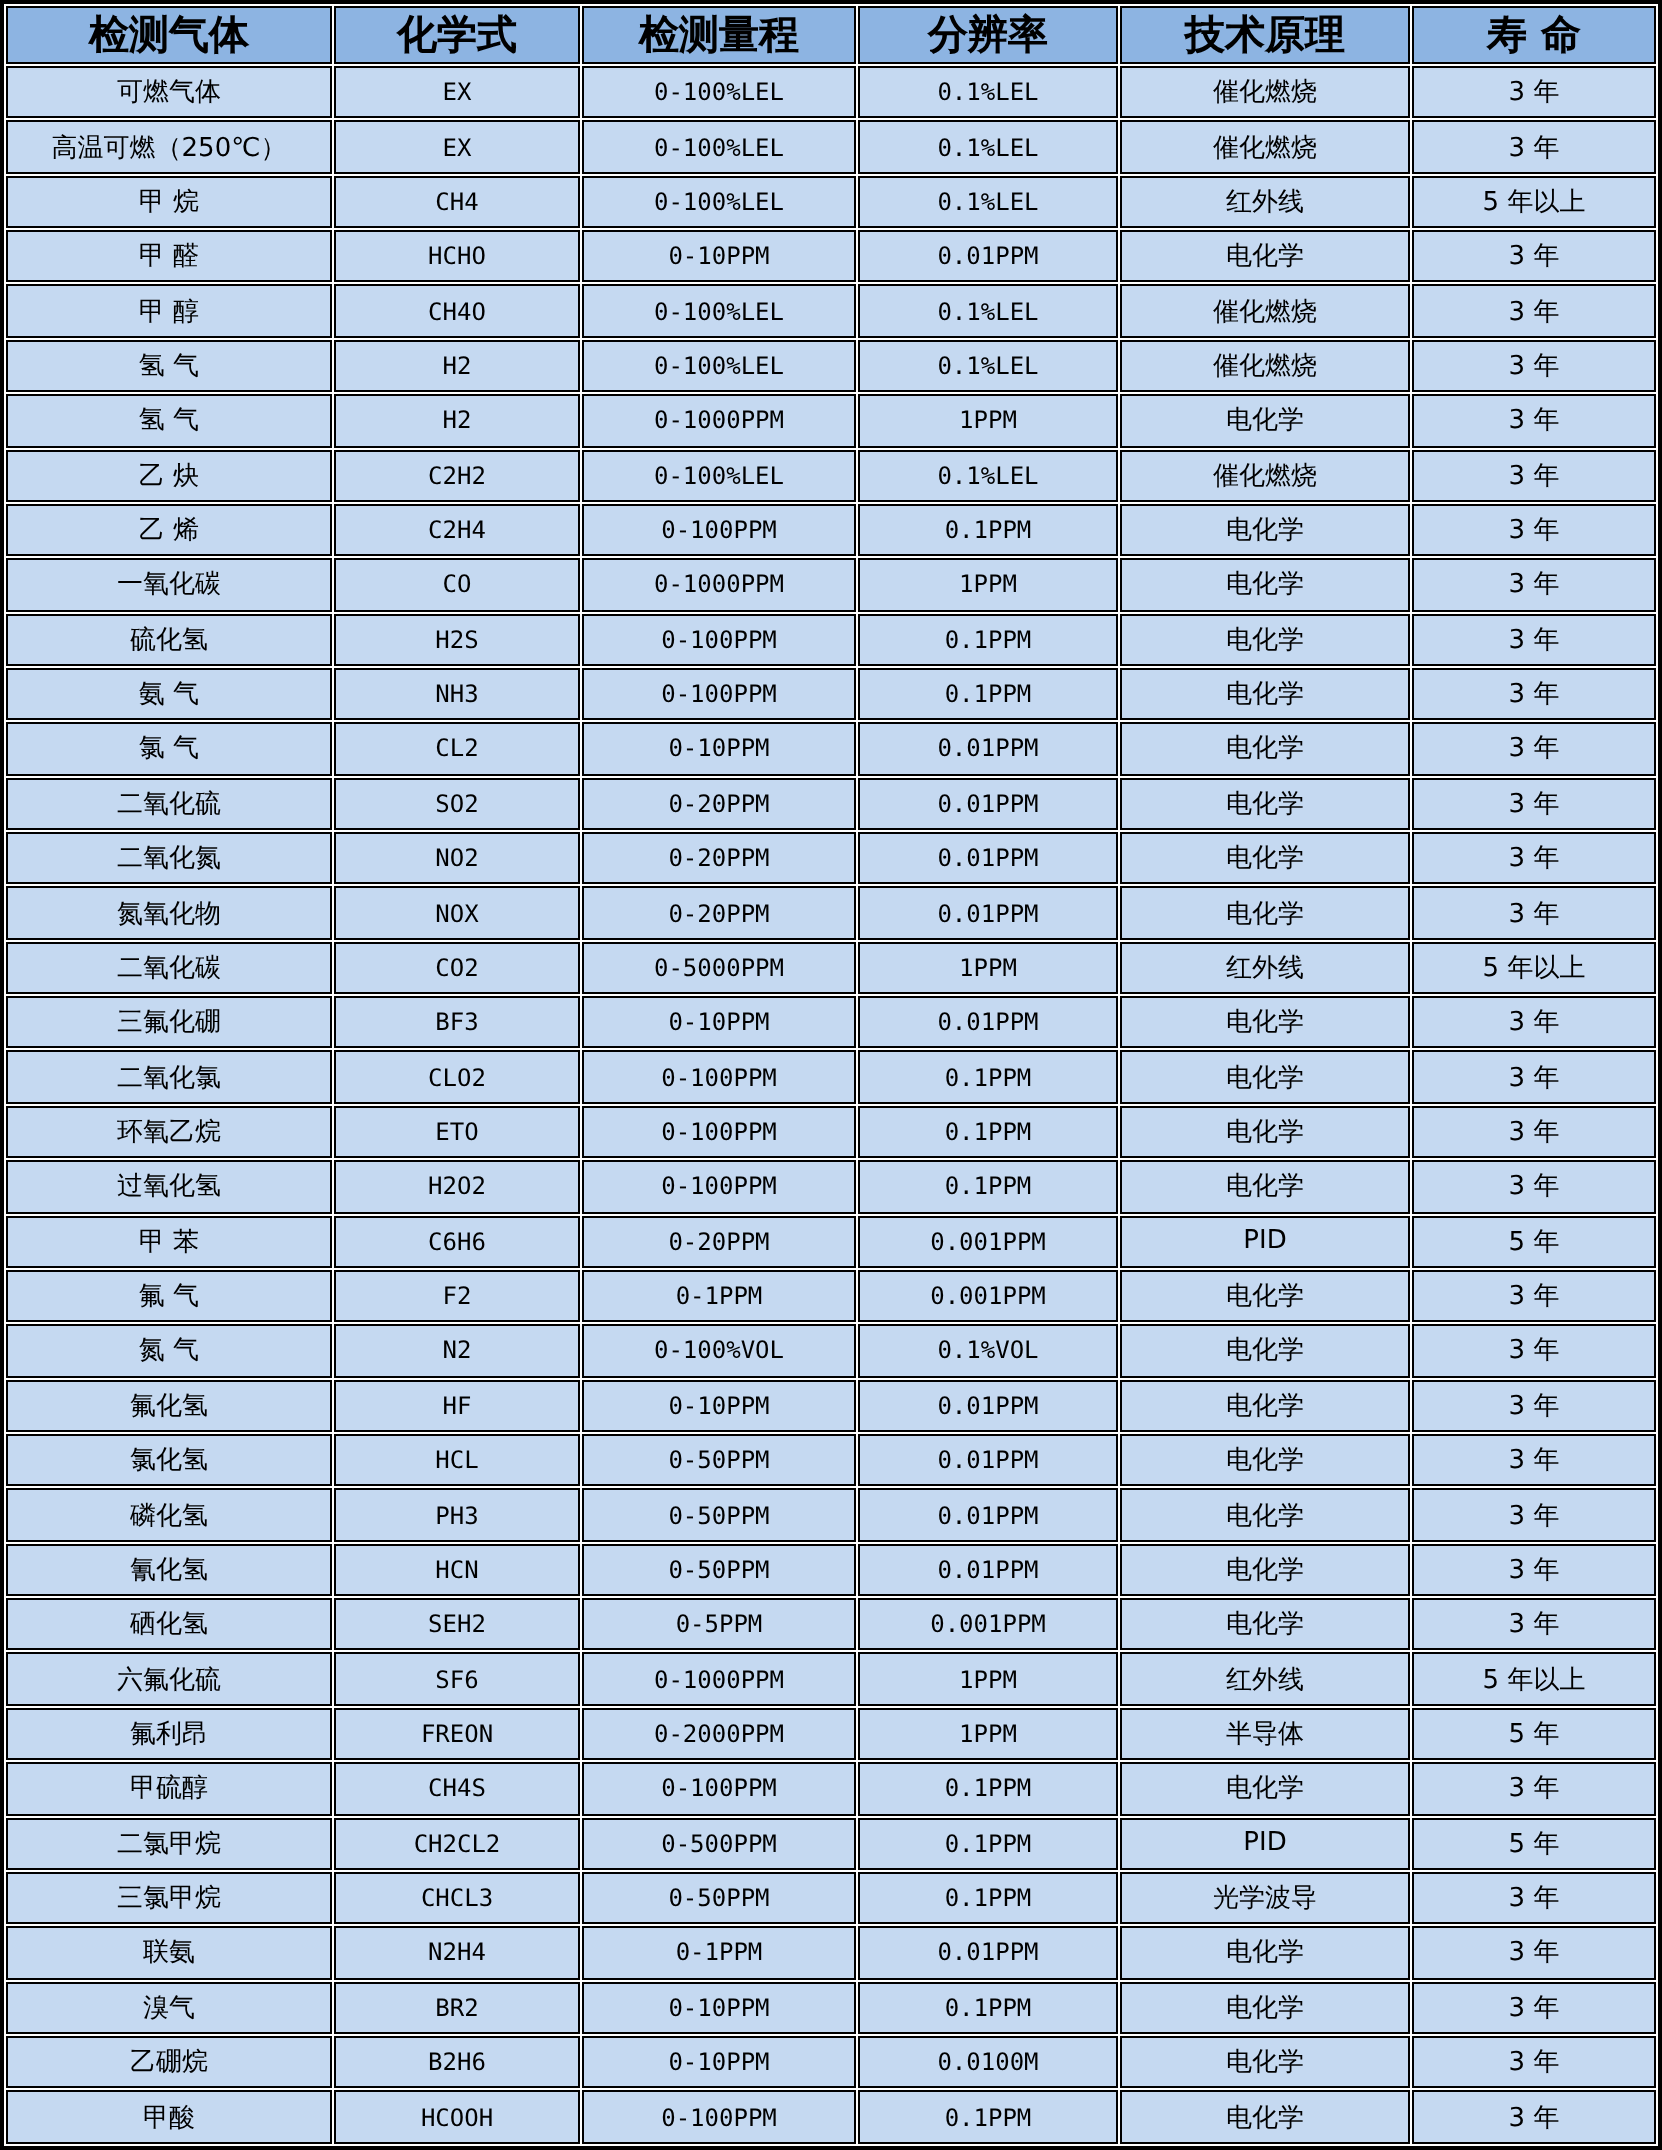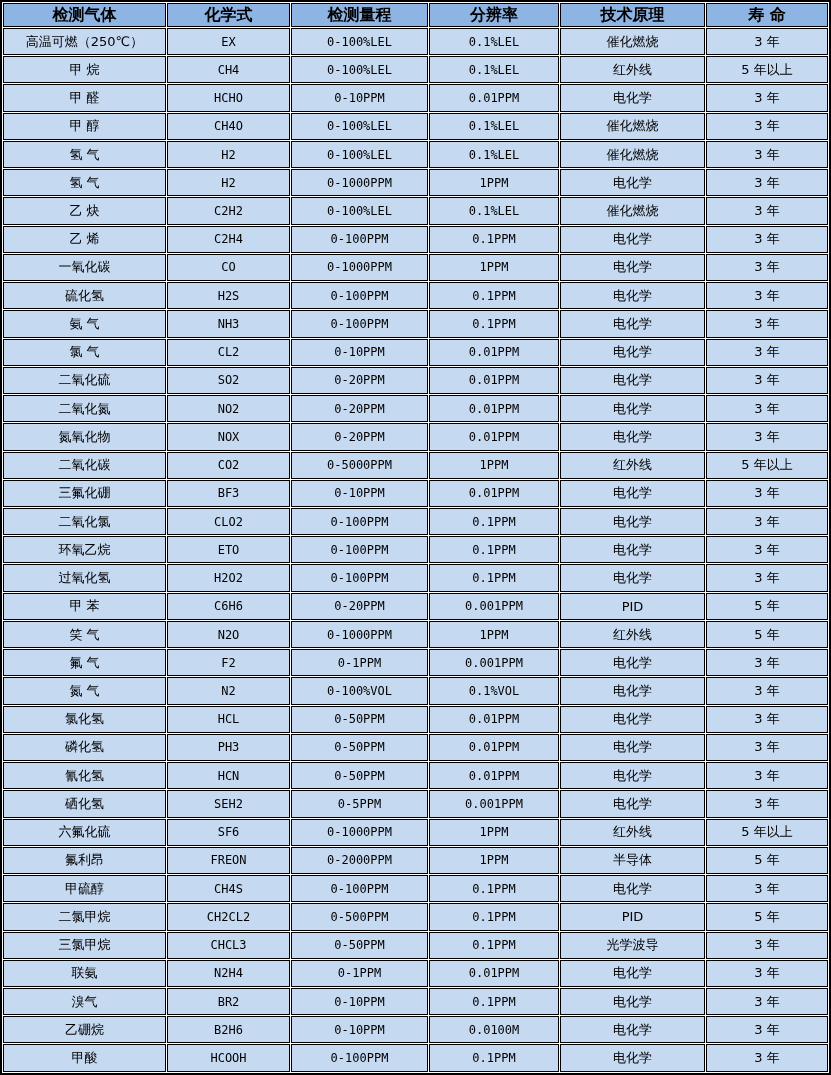--- a/index.html
+++ b/index.html
@@ -30,21 +30,21 @@
     vertical-align: middle;
     padding: 0 2px;
     overflow: hidden;
     white-space: nowrap;
     color: #000000;
   }
   table.gas-table th {
     background: var(--header-bg);
     font-family: "DejaVu Sans", sans-serif;
     font-weight: bold;
-    font-size: 16px;
+    font-size: 20px;
     height: 22px;
   }
   table.gas-table td {
     background: var(--row-bg);
     font-family: "DejaVu Sans Mono", monospace;
     font-size: 12px;
     height: 20px;
   }
   
   table.gas-table td:nth-child(1),
@@ -71,20 +71,28 @@
         <th>检测气体</th>
         <th>化学式</th>
         <th>检测量程</th>
         <th>分辨率</th>
         <th>技术原理</th>
         <th>寿 命</th>
       </tr>
   </thead>
   <tbody>
       <tr>
+        <td>可燃气体</td>
+        <td>EX</td>
+        <td>0-100%LEL</td>
+        <td>0.1%LEL</td>
+        <td>催化燃烧</td>
+        <td>3 年</td>
+      </tr>
+      <tr>
         <td>高温可燃（250℃）</td>
         <td>EX</td>
         <td>0-100%LEL</td>
         <td>0.1%LEL</td>
         <td>催化燃烧</td>
         <td>3 年</td>
       </tr>
       <tr>
         <td>甲 烷</td>
         <td>CH4</td>
@@ -239,44 +247,44 @@
       </tr>
       <tr>
         <td>甲 苯</td>
         <td>C6H6</td>
         <td>0-20PPM</td>
         <td>0.001PPM</td>
         <td>PID</td>
         <td>5 年</td>
       </tr>
       <tr>
-        <td>笑 气</td>
-        <td>N2O</td>
-        <td>0-1000PPM</td>
-        <td>1PPM</td>
-        <td>红外线</td>
-        <td>5 年</td>
-      </tr>
-      <tr>
         <td>氟 气</td>
         <td>F2</td>
         <td>0-1PPM</td>
         <td>0.001PPM</td>
         <td>电化学</td>
         <td>3 年</td>
       </tr>
       <tr>
         <td>氮 气</td>
         <td>N2</td>
         <td>0-100%VOL</td>
         <td>0.1%VOL</td>
         <td>电化学</td>
         <td>3 年</td>
       </tr>
       <tr>
+        <td>氟化氢</td>
+        <td>HF</td>
+        <td>0-10PPM</td>
+        <td>0.01PPM</td>
+        <td>电化学</td>
+        <td>3 年</td>
+      </tr>
+      <tr>
         <td>氯化氢</td>
         <td>HCL</td>
         <td>0-50PPM</td>
         <td>0.01PPM</td>
         <td>电化学</td>
         <td>3 年</td>
       </tr>
       <tr>
         <td>磷化氢</td>
         <td>PH3</td>

